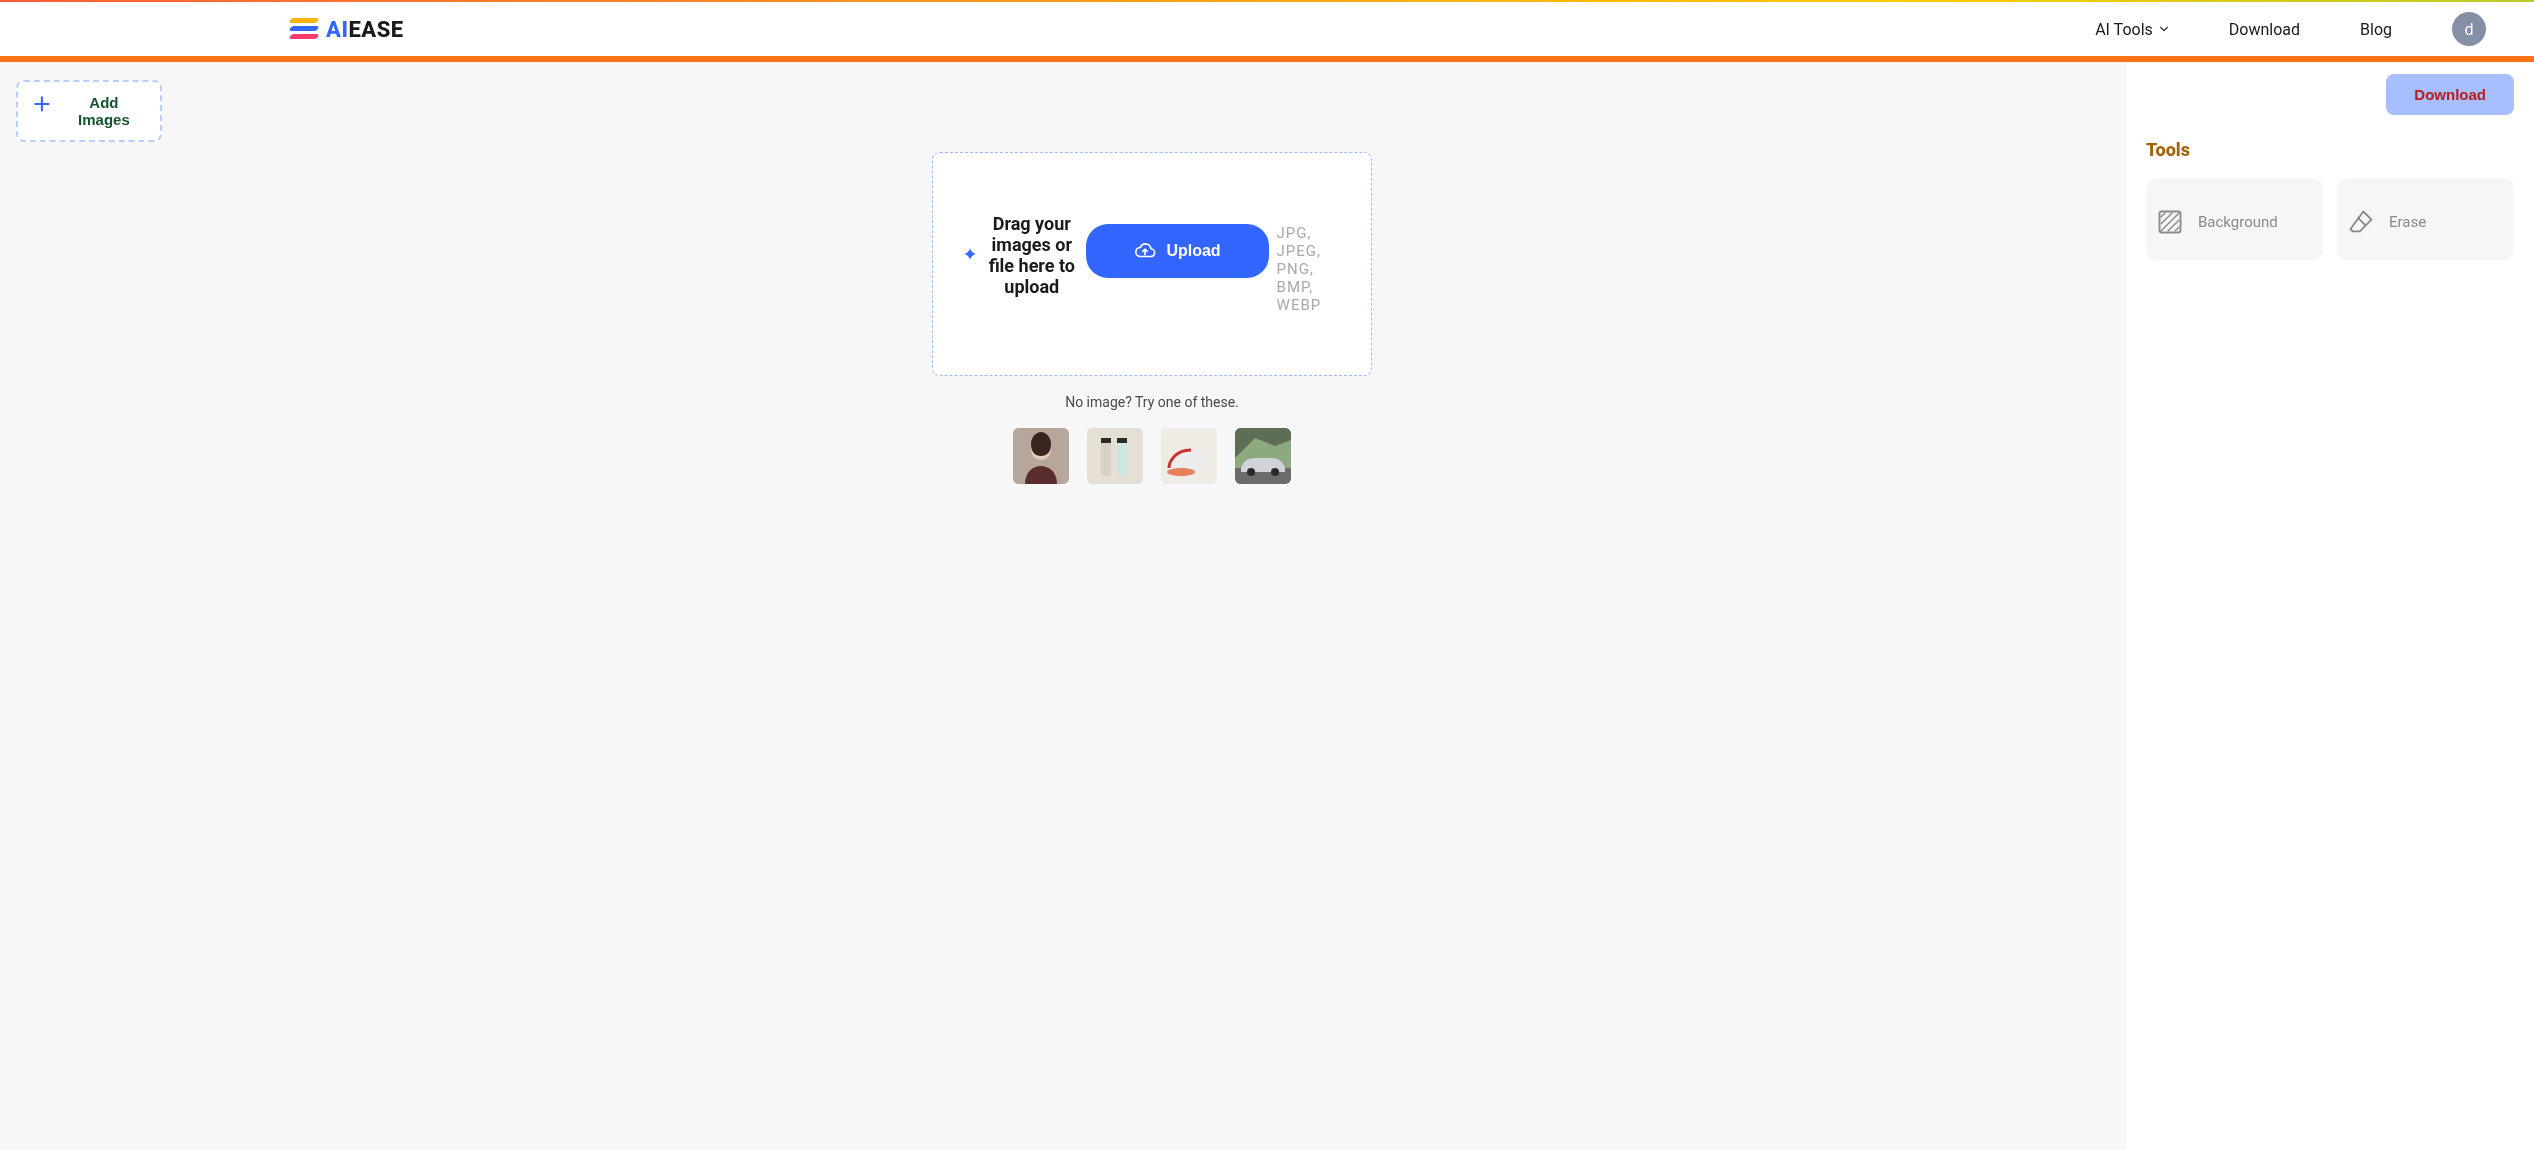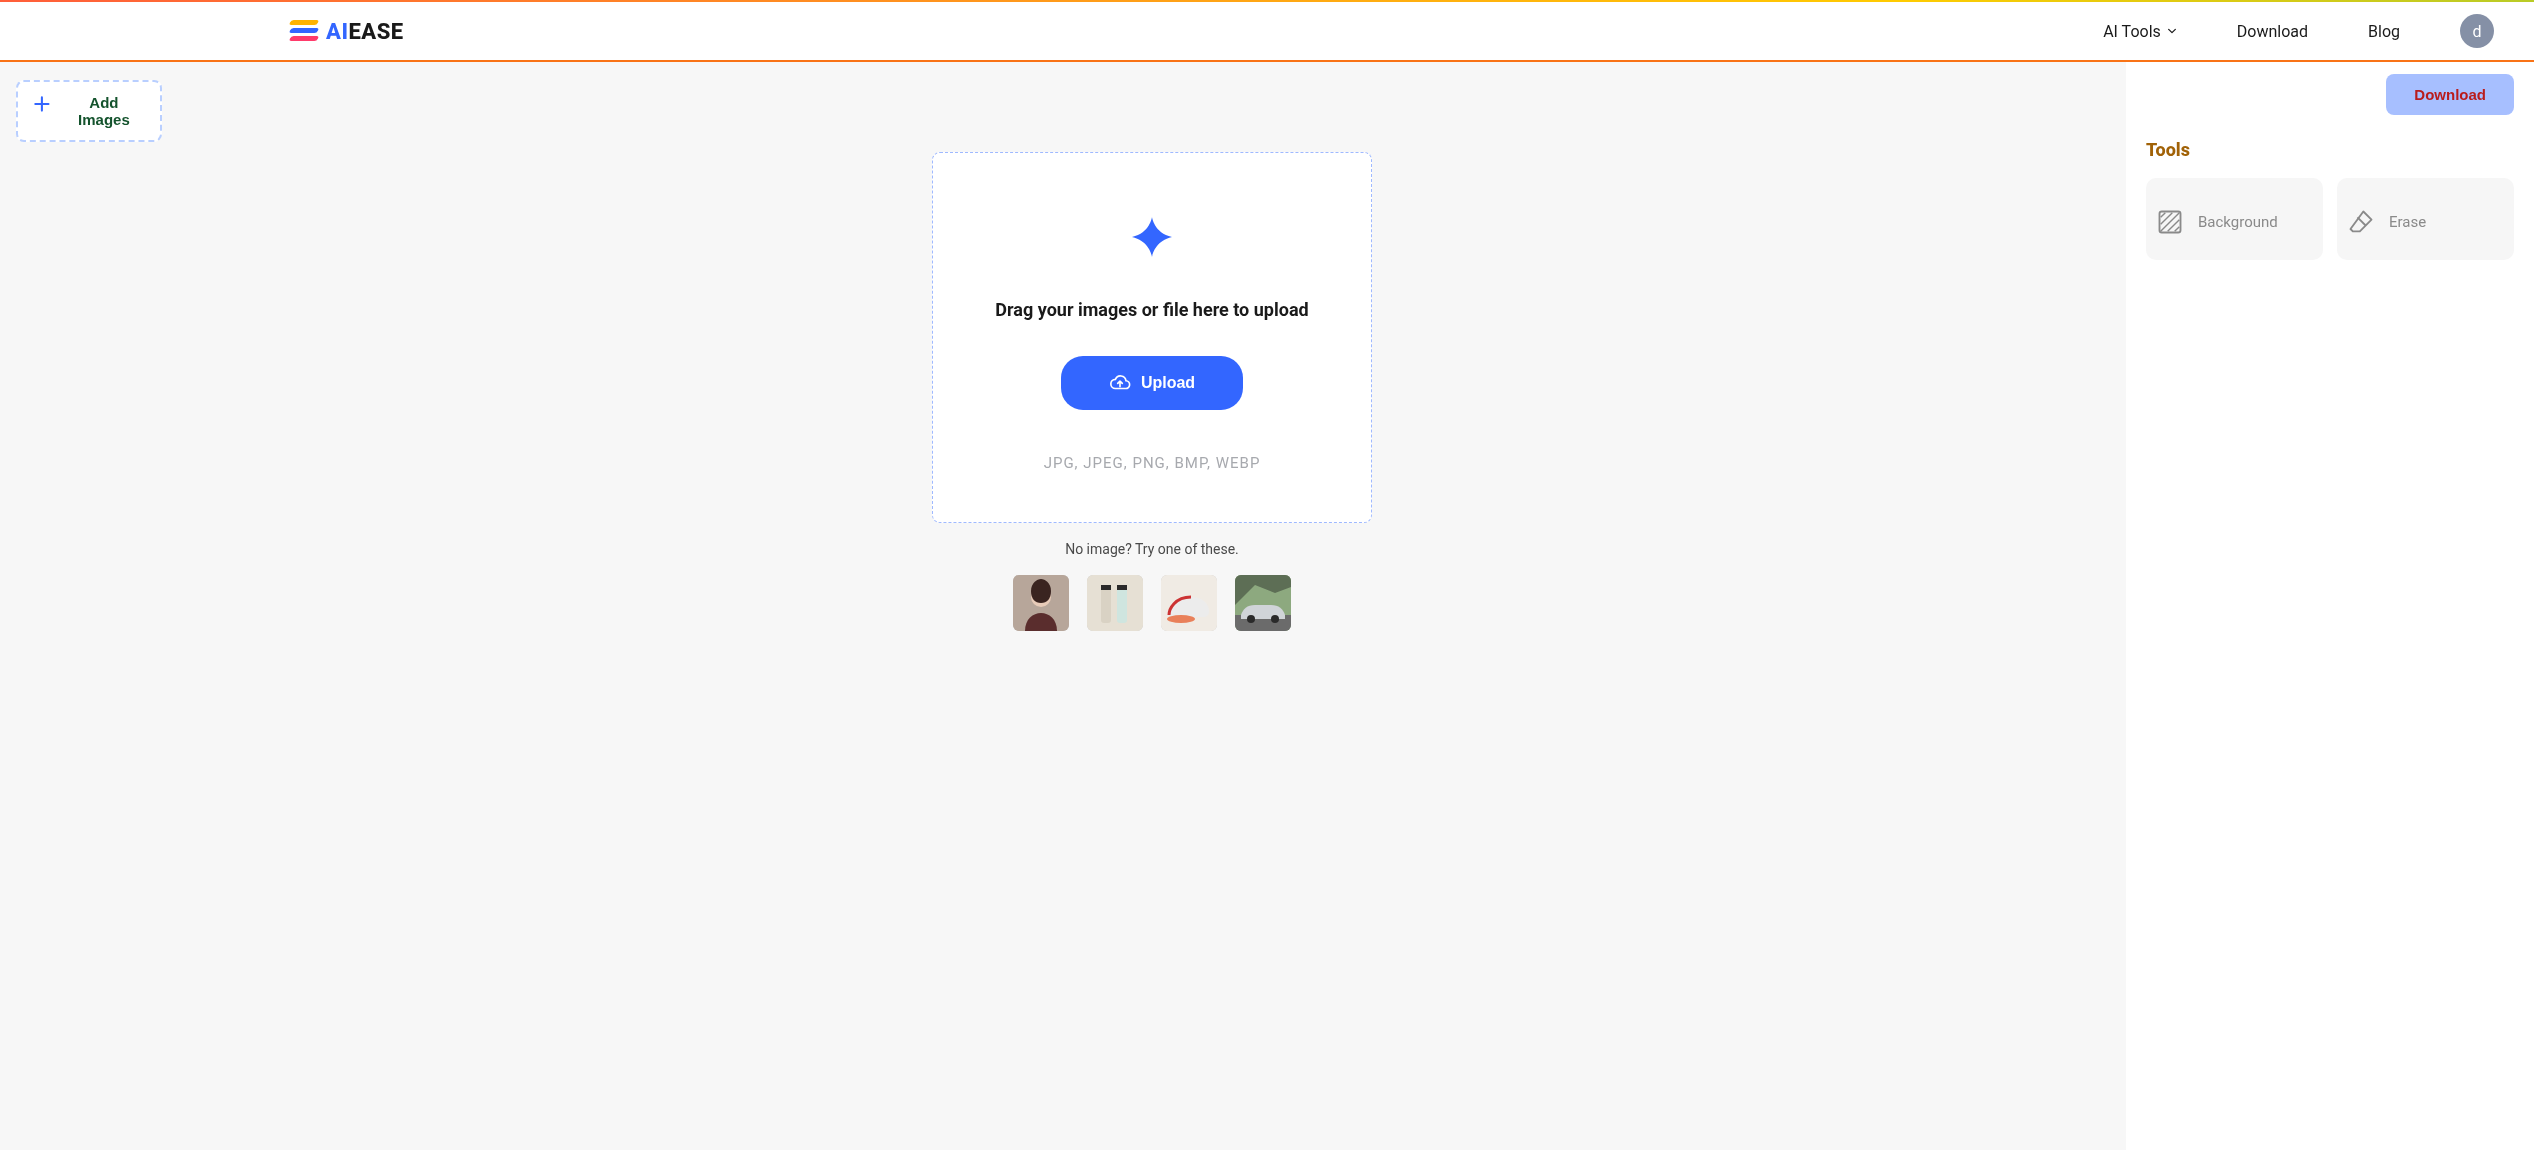--- a/index.html
+++ b/index.html
@@ -4,24 +4,24 @@
 <style>
   * { box-sizing: border-box; margin: 0; padding: 0; }
   body { font-family: -apple-system, BlinkMacSystemFont, "Segoe UI", Roboto, Helvetica, Arial, sans-serif; background:#f7f7f7; color:#1a1a1a; }
 
   
   .accent-strip { height:2px; background: linear-gradient(90deg,#ff5e3a,#ffcb01,#2ecc71,#3366ff,#ff5e3a); background-size:300% 100%; }
 
   .header {
     background:#fff;
     height:60px;
-    border-bottom:2px solid #f97316;
+    border-bottom:6px solid #f97316;
     display:flex;
     align-items:center;
-    padding:0 16px 0 290px;
+    padding:0 24px 0 290px;
     position:relative;
   }
   .logo { display:flex; align-items:center; gap:8px; font-weight:800; font-size:22px; letter-spacing:0.5px; }
   .logo-mark { width:28px; height:22px; position:relative; }
   .logo-mark span { position:absolute; left:0; width:100%; height:5px; border-radius:3px; transform:skewX(-25deg); }
   .logo-mark .s1 { top:0; background:#ffb300; }
   .logo-mark .s2 { top:8px; background:#3366ff; }
   .logo-mark .s3 { top:16px; background:#ff3b6b; }
   .logo-ai { color:#3366ff; }
   .logo-ease { color:#1a1a1a; }
@@ -58,21 +58,21 @@
     flex-direction:column;
     align-items:center;
     padding-top:90px;
   }
   .dropzone {
     width:440px;
     background:#fff;
     border:1.5px dashed #9fb9ff;
     border-radius:8px;
     padding:60px 30px 50px;
-    display:flex; flex-direction:column; align-items:center;gap:8px;
+    display:flex; flex-direction:row; align-items:center;gap:8px;
   }
   .big-plus { width:48px; height:48px; margin-bottom:30px; }
   .drop-title { font-size:18px; font-weight:700; color:#1a1a1a; margin-bottom:28px; text-align:center; }
   .upload-btn {
     background:#3366ff; color:#fff; font-size:16px; font-weight:600;
     border:none; border-radius:22px;
     padding:16px 48px;
     display:flex; align-items:center; gap:10px;
     cursor:pointer;
     margin-bottom:36px;

